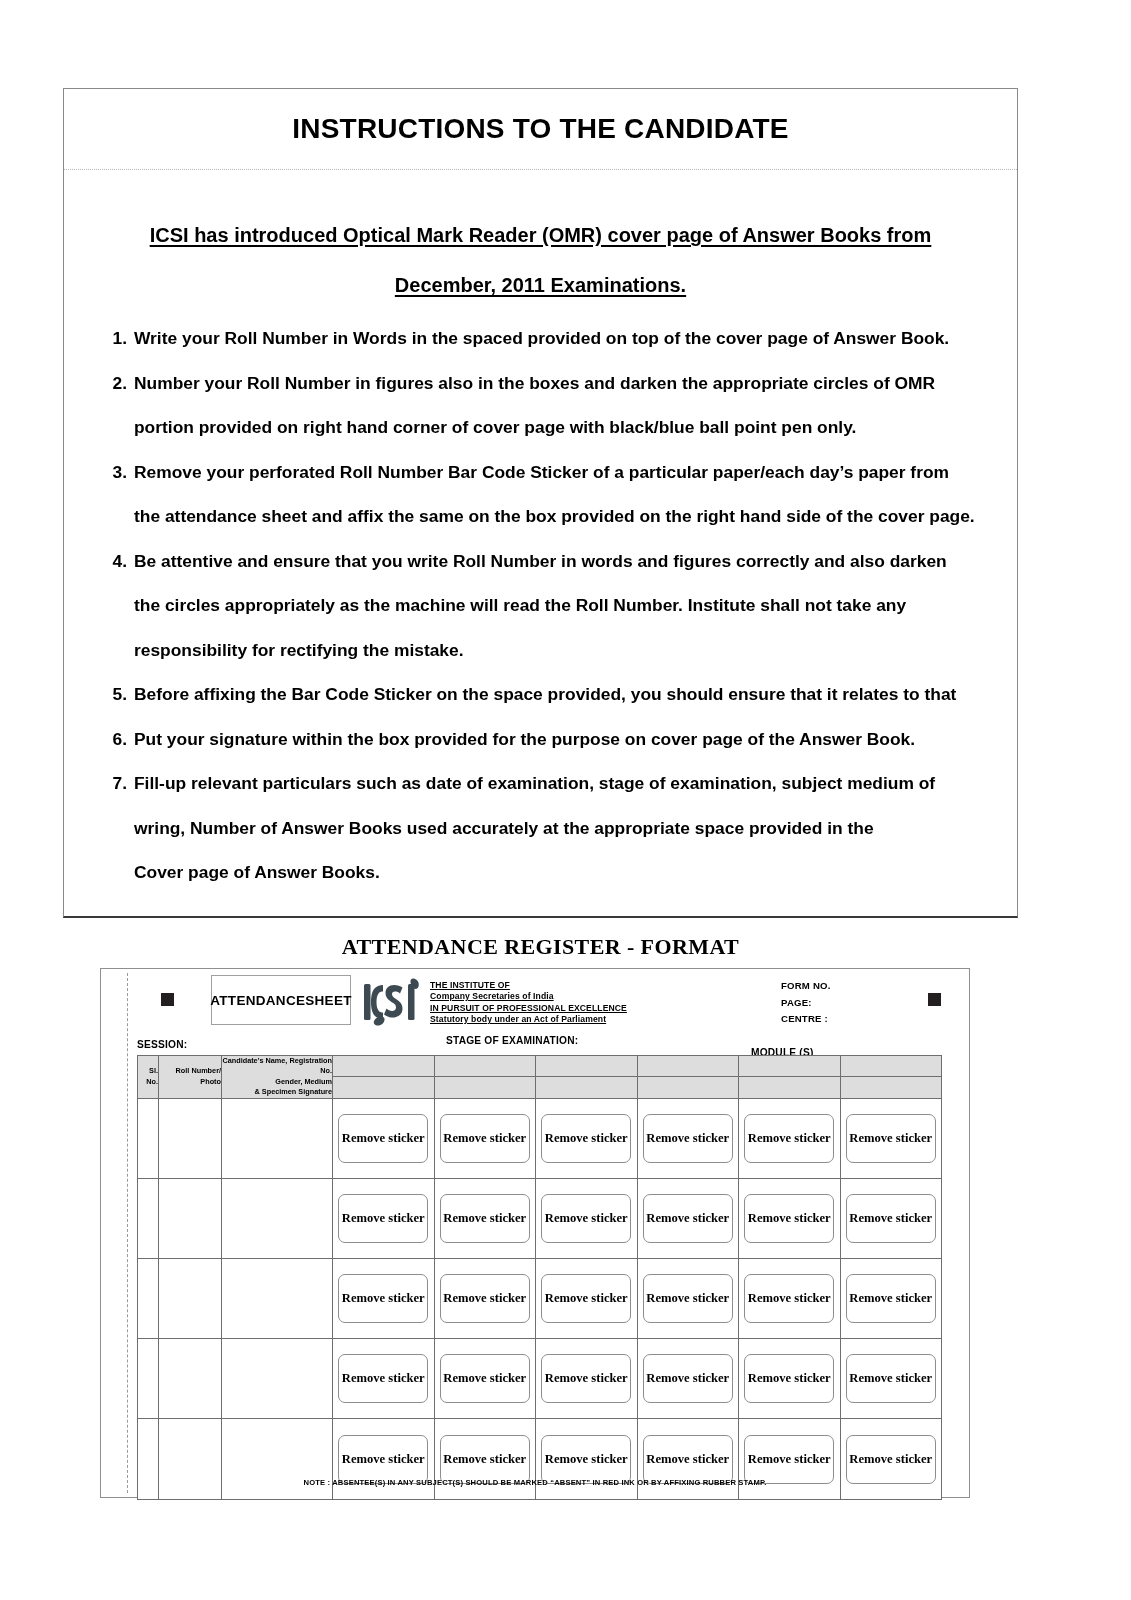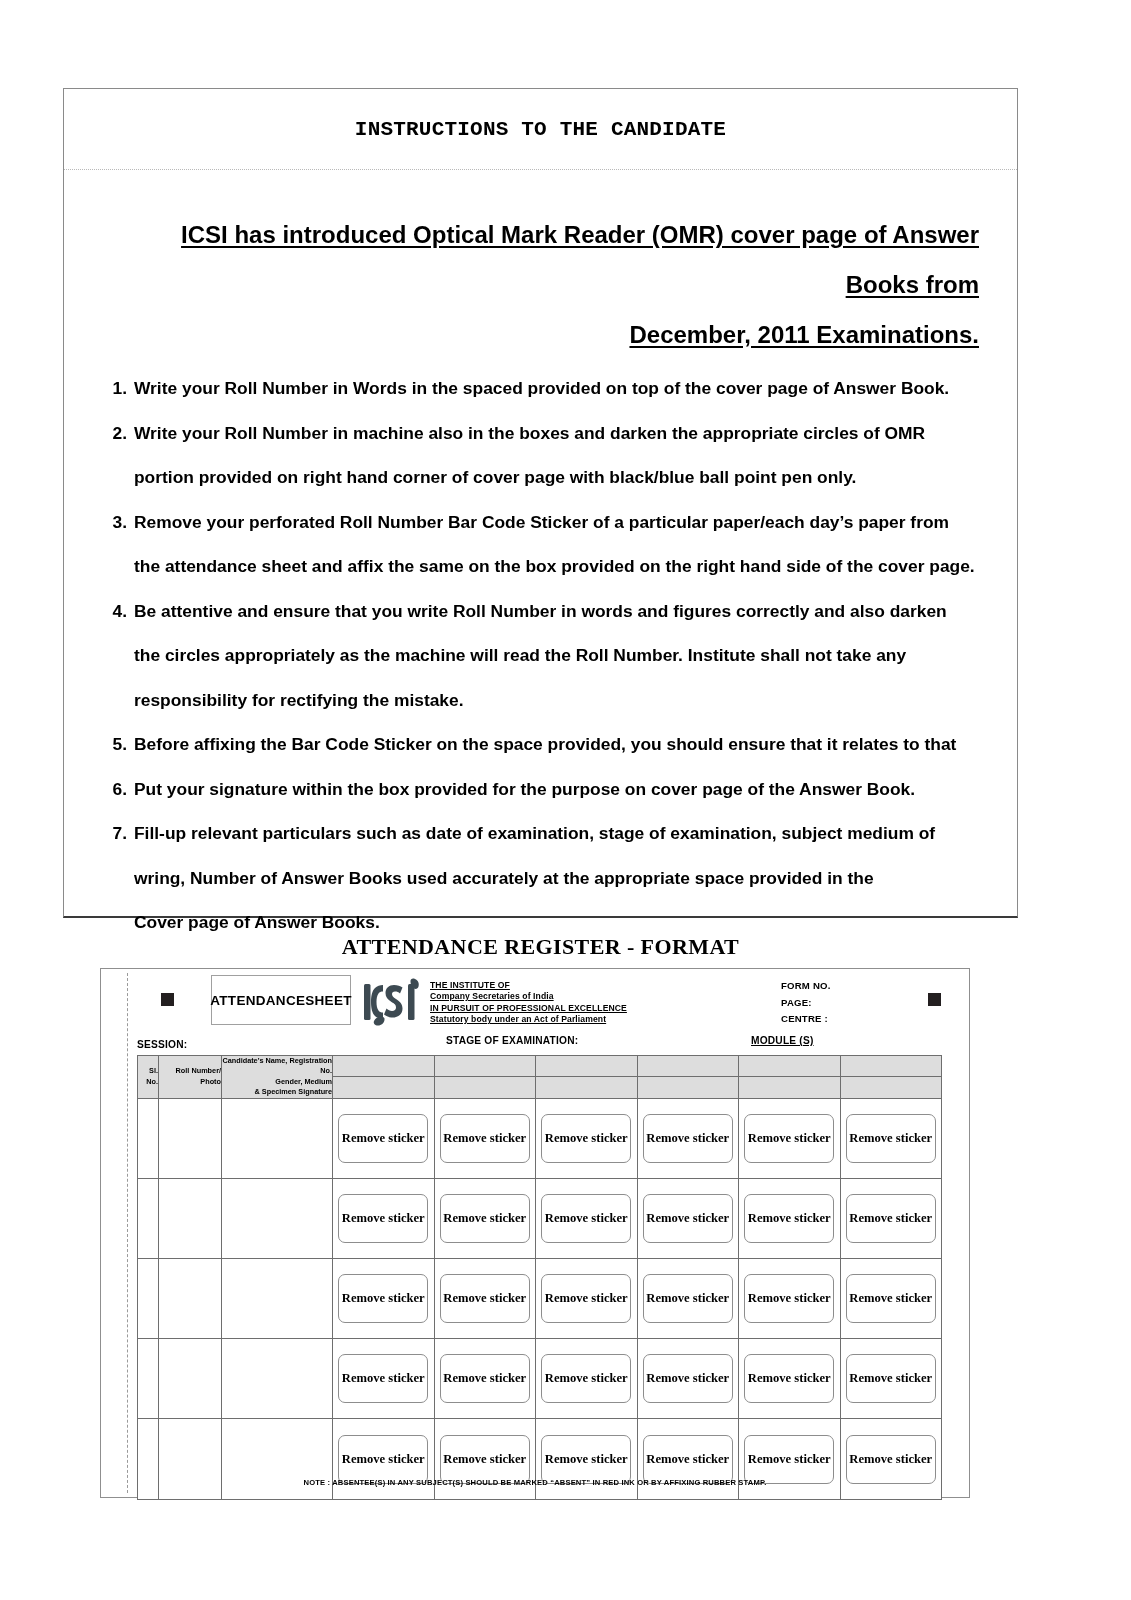--- a/index.html
+++ b/index.html
@@ -40,30 +40,30 @@
   }
 
   .instr-title-bar {
     height: 80px;
     border-bottom: 1px dotted #b9b9b9;
     display: flex;
     align-items: center;
     justify-content: center;
   }
   .instr-title {
-    font-size: 21px;
+    font-size: 28px;
     font-weight: bold;
     letter-spacing: 0.2px;
-    font-family: Liberation Mono, monospace;
+    font-family: Liberation Sans, sans-serif;
   }
 
   .instr-heading {
     margin-top: 40px;
-    text-align: right;
-    font-size: 24px;
+    text-align: center;
+    font-size: 20px;
     font-weight: bold;
     line-height: 50px;
     padding: 0 38px;
   }
   .instr-heading span {
     text-decoration: underline;
     text-underline-offset: 3px;
   }
 
   .instr-list {
@@ -207,21 +207,21 @@
     height: 24px;
   }
   .session-row > div {
     position: absolute;
     font-size: 10.2px;
     font-weight: bold;
     letter-spacing: 0.2px;
   }
   .sess-label { left: 36px; top: 8px; text-align: center; }
   .stage-label { left: 345px; top: 4px; }
-  .module-label { left: 650px; top: 4px; text-decoration: underline; }
+  .module-label { left: 650px; top: 16px; }
 
   
   .grid-wrap {
     position: absolute;
     left: 36px;
     top: 86px;
     width: 805px;
     height: 404px;
   }
   table.grid {
@@ -299,21 +299,21 @@
     <ul class="instr-list" id="instr-list">
         <li>
           <div class="instr-num">1.</div>
           <div class="instr-text">
             <div>Write your Roll Number in Words in the spaced provided on top of the cover page of Answer Book.</div>
           </div>
         </li>
         <li>
           <div class="instr-num">2.</div>
           <div class="instr-text">
-            <div>Write your Roll Number in machine also in the boxes and darken the appropriate circles of OMR</div>
+            <div>Number your Roll Number in figures also in the boxes and darken the appropriate circles of OMR</div>
             <div>portion provided on right hand corner of cover page with black/blue ball point pen only.</div>
           </div>
         </li>
         <li>
           <div class="instr-num">3.</div>
           <div class="instr-text">
             <div>Remove your perforated Roll Number Bar Code Sticker of a particular paper/each day’s paper from</div>
             <div>the attendance sheet and affix the same on the box provided on the right hand side of the cover page.</div>
           </div>
         </li>

